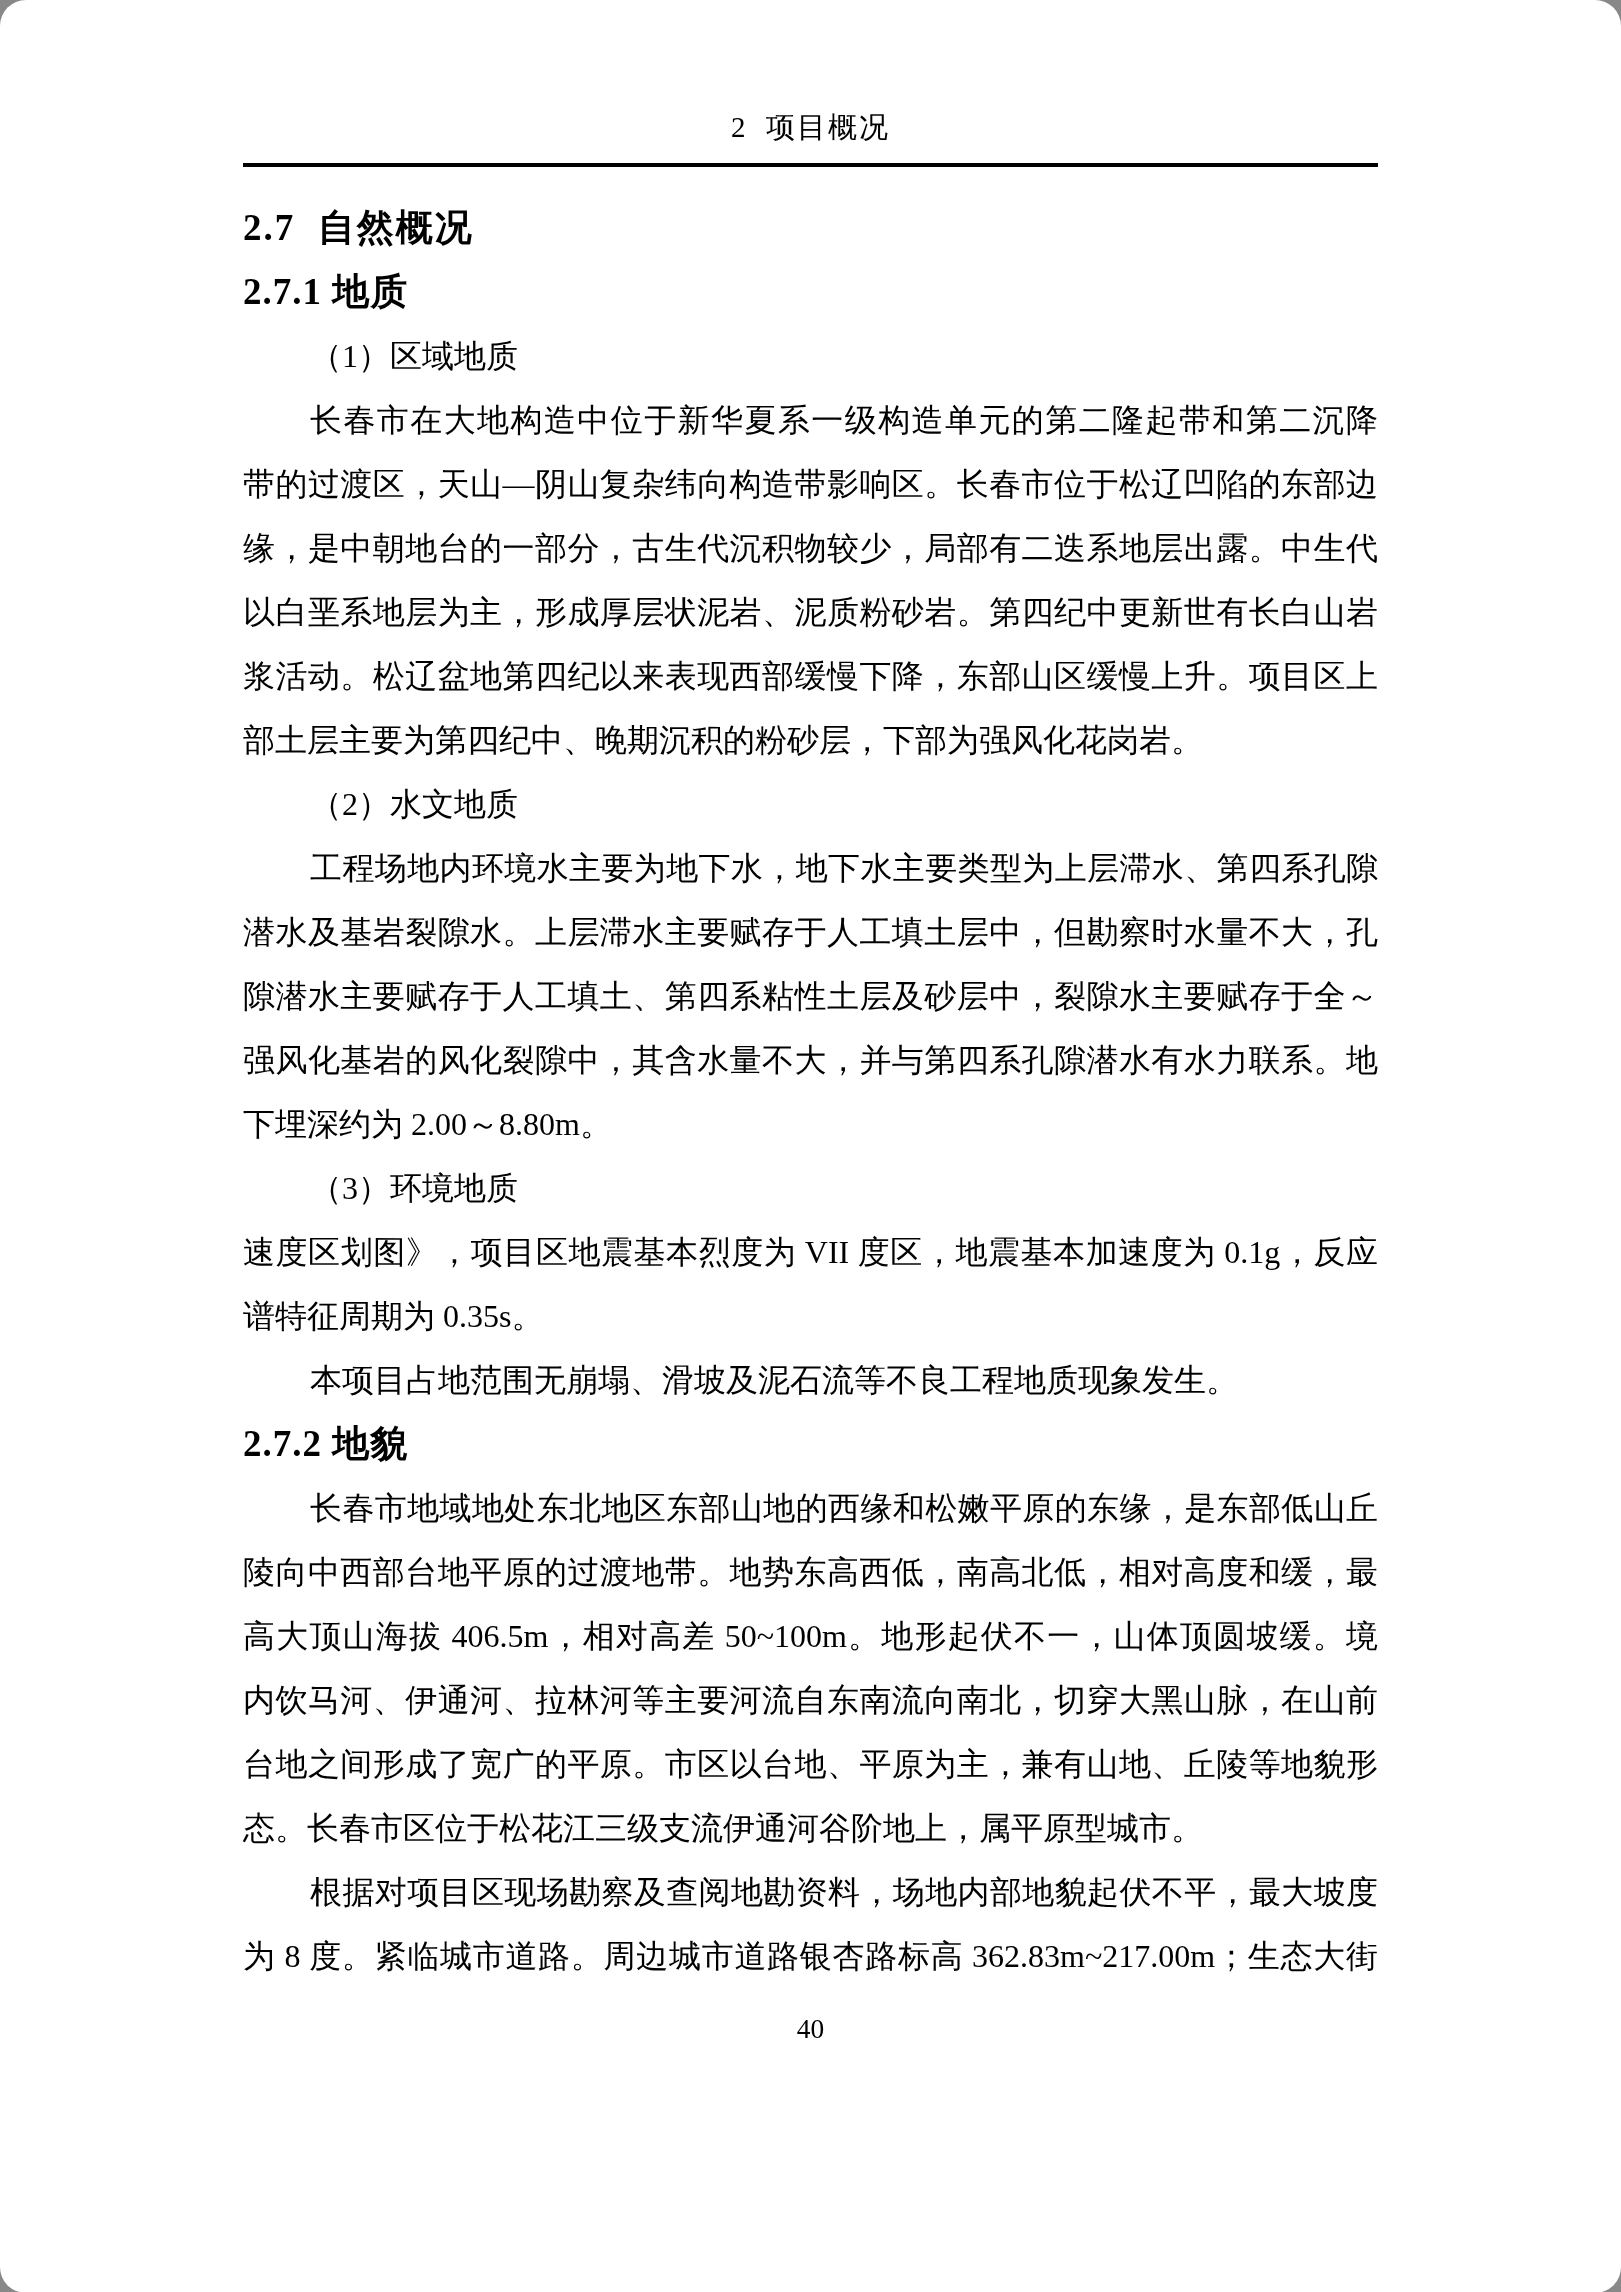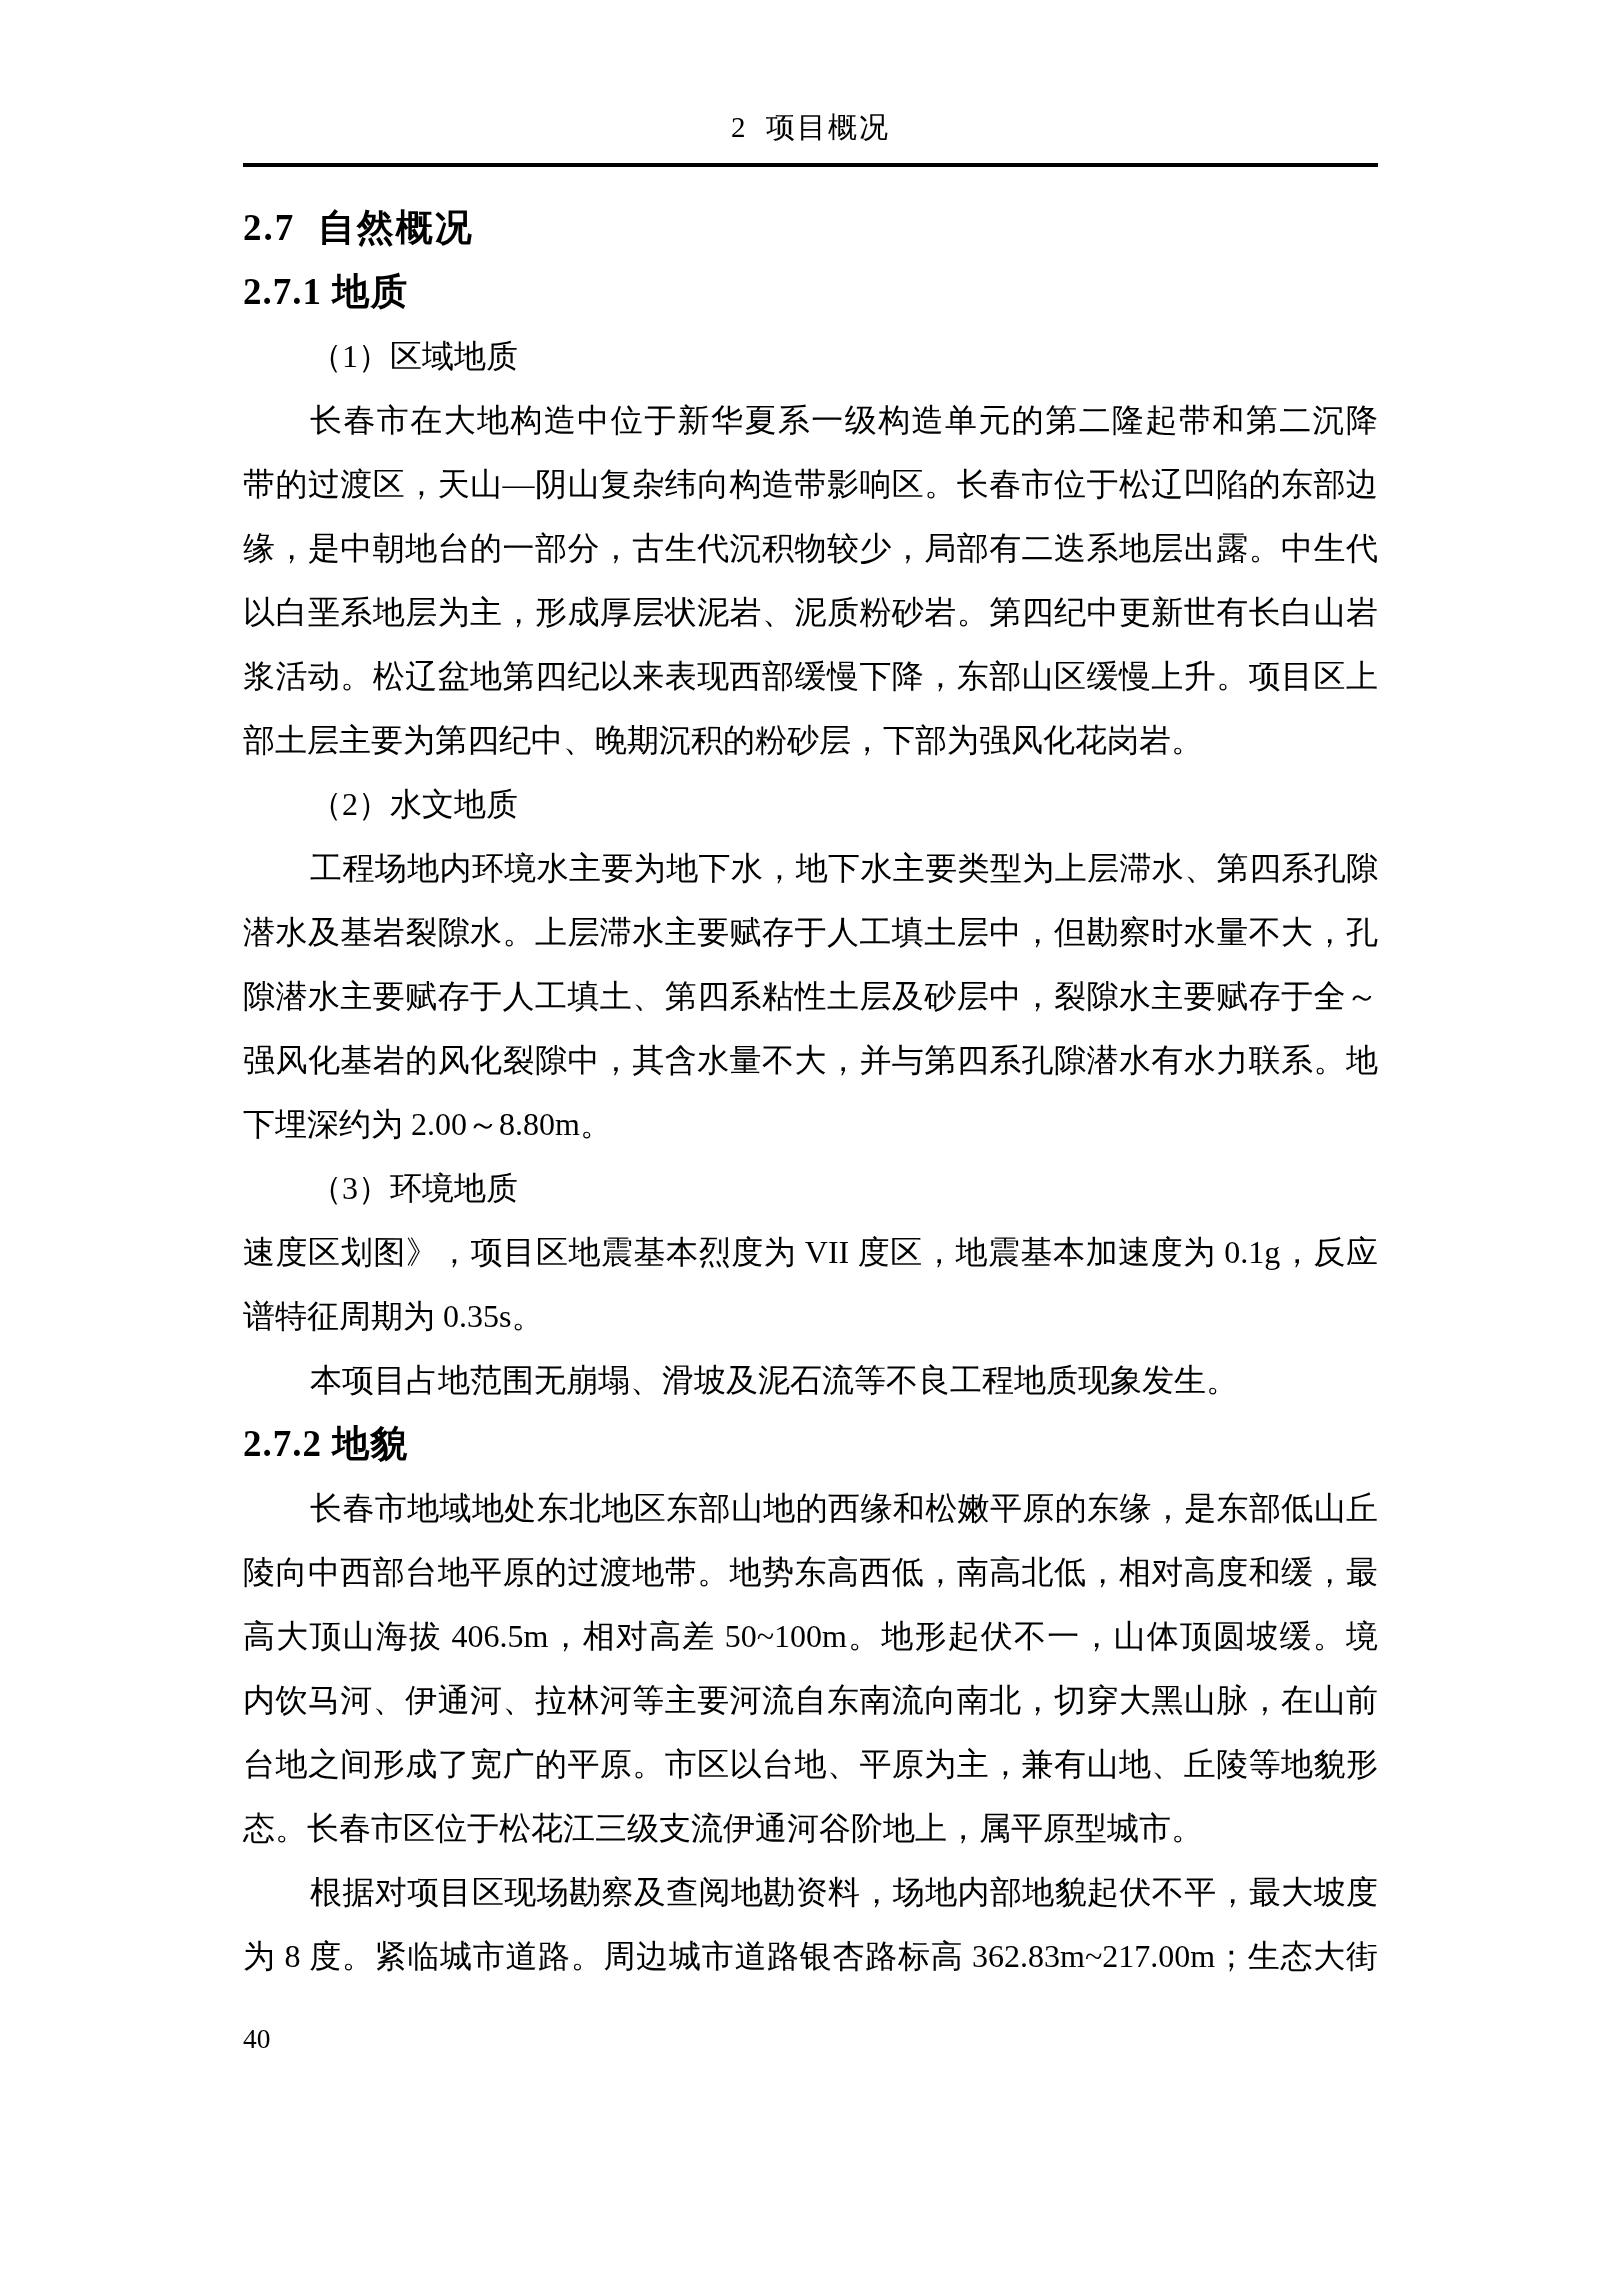--- a/index.html
+++ b/index.html
@@ -7,20 +7,21 @@
     position: relative;
     width: 1621px;
     height: 2293px;
     margin: 0 auto;
     background: #ffffff;
     color: #000000;
     font-family: "Liberation Serif", "DejaVu Serif", serif;
     box-sizing: border-box;
     padding: 110px 243px 0 243px;
     overflow: hidden;
+    border-radius: 26px;
   }
   .running-header {
     text-align: center;
     font-size: 29px;
     line-height: 35px;
     white-space: pre;
     letter-spacing: 2px;
   }
   .header-rule {
     border: none;
@@ -48,22 +49,22 @@
     font-size: 32px;
     line-height: 64px;
     white-space: nowrap;
   }
   .just {
     text-align: justify;
     text-align-last: justify;
   }
   .indent { padding-left: 67px; }
   .page-number {
-    margin-top: 35px;
-    text-align: left;
+    margin-top: 25px;
+    text-align: center;
     font-size: 27.4px;
     line-height: 33px;
   }
 </style>
 </head>
 <body>
 
 <div class="page">
 
   <div class="running-header">2  项目概况</div>

